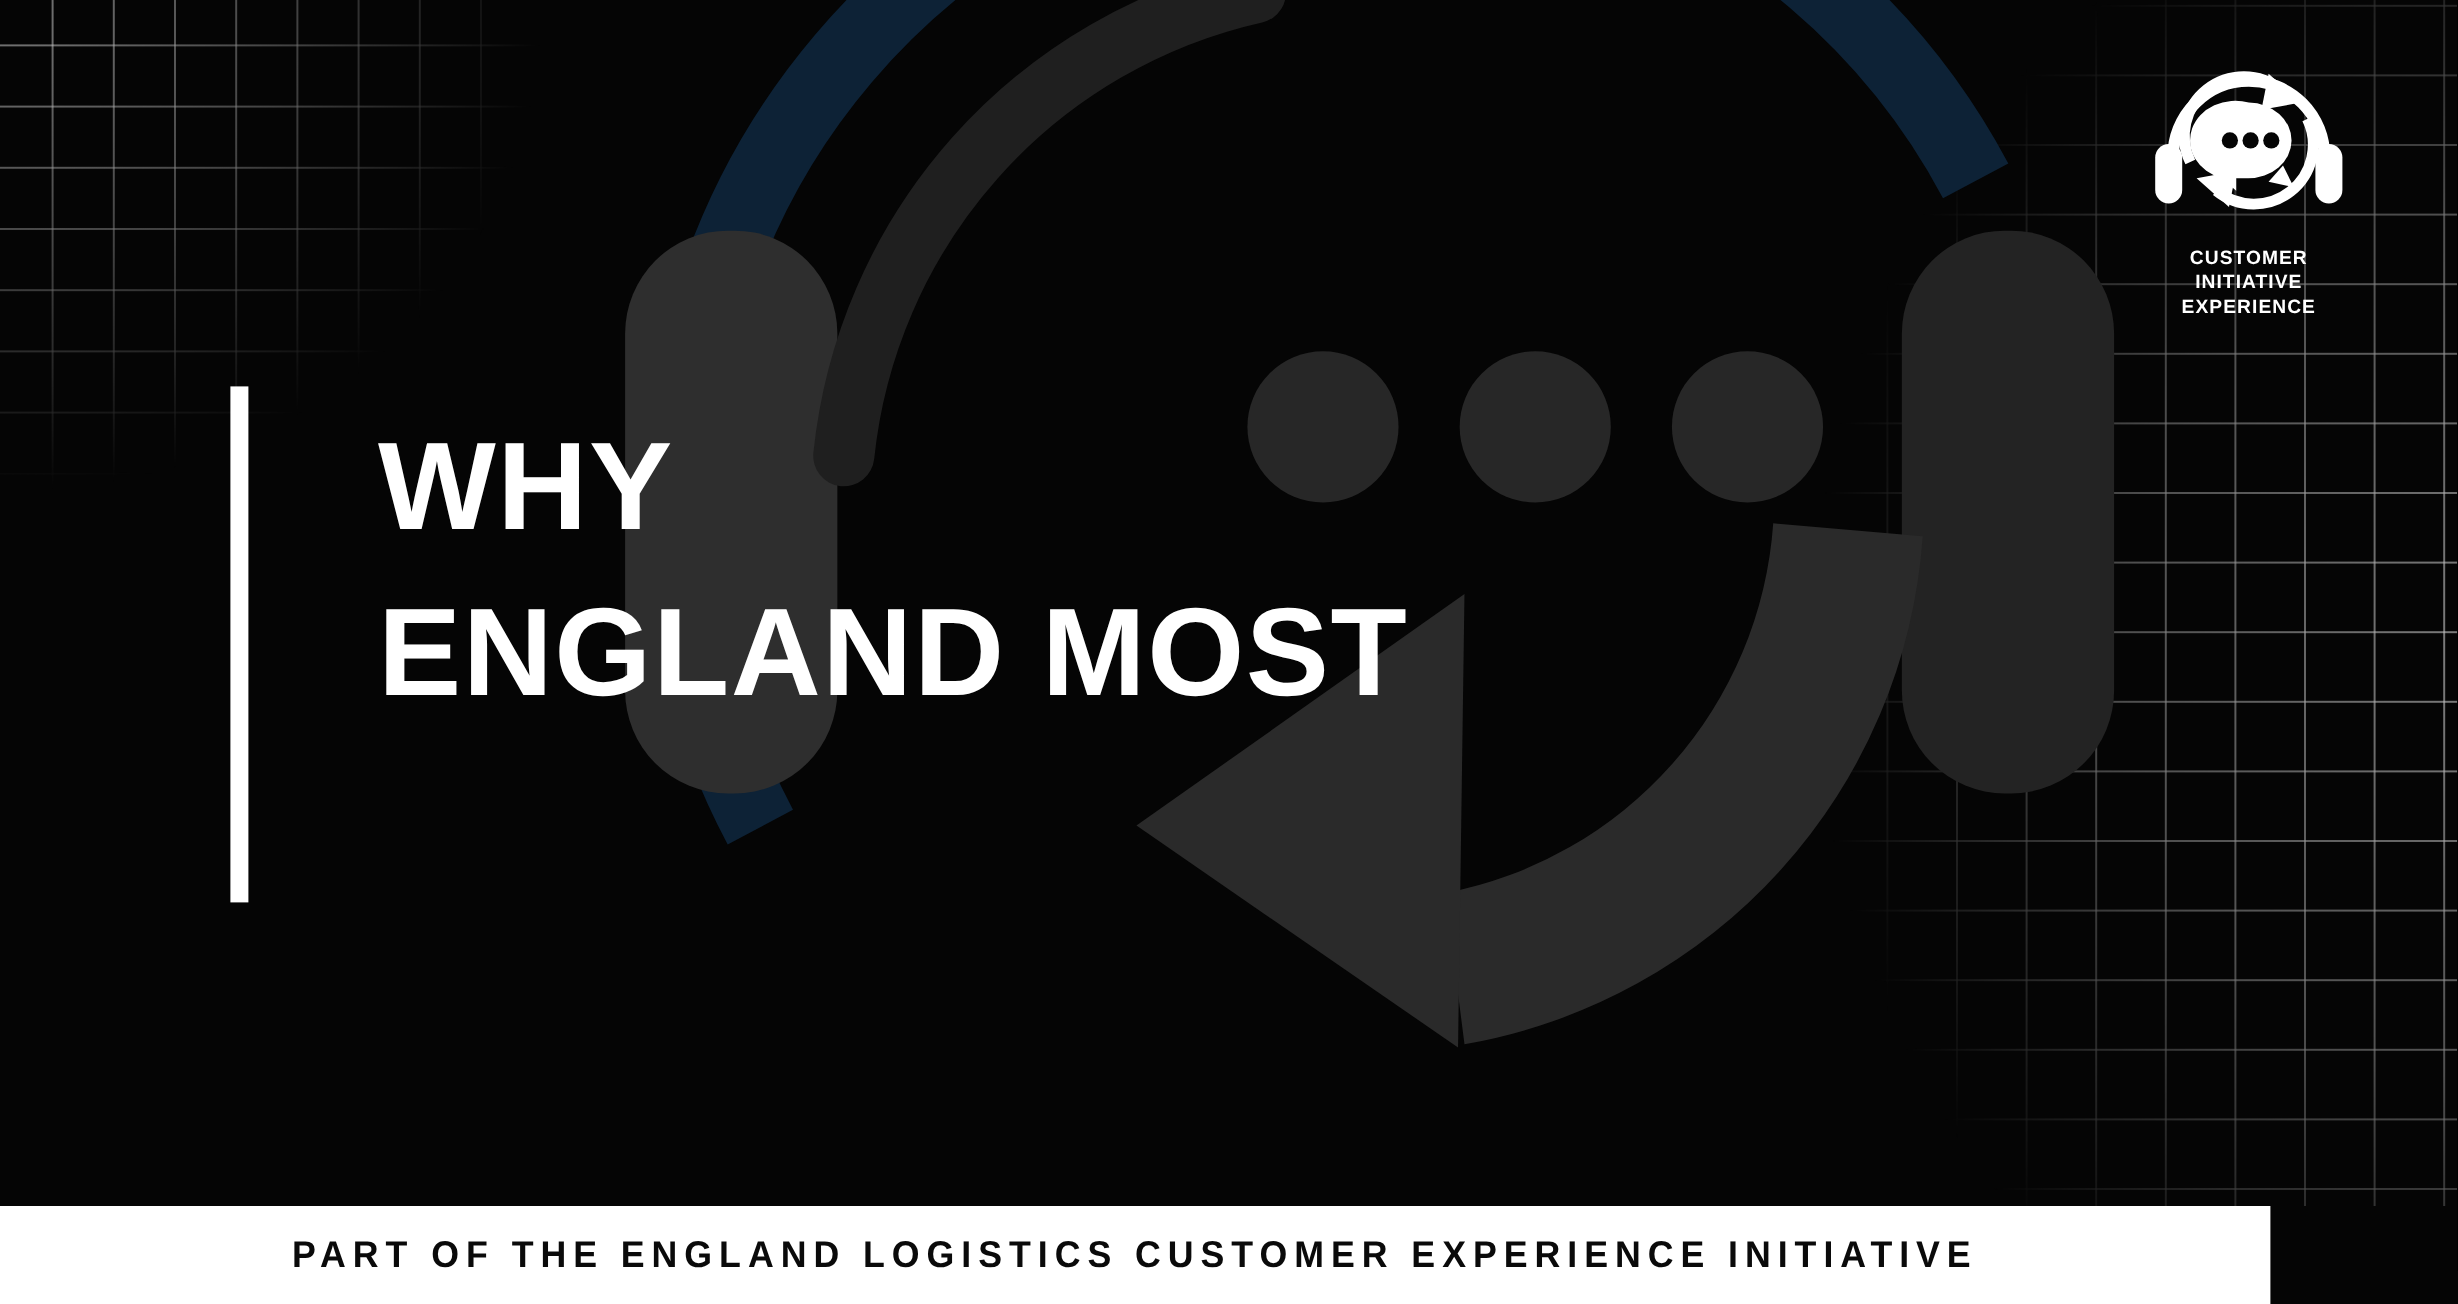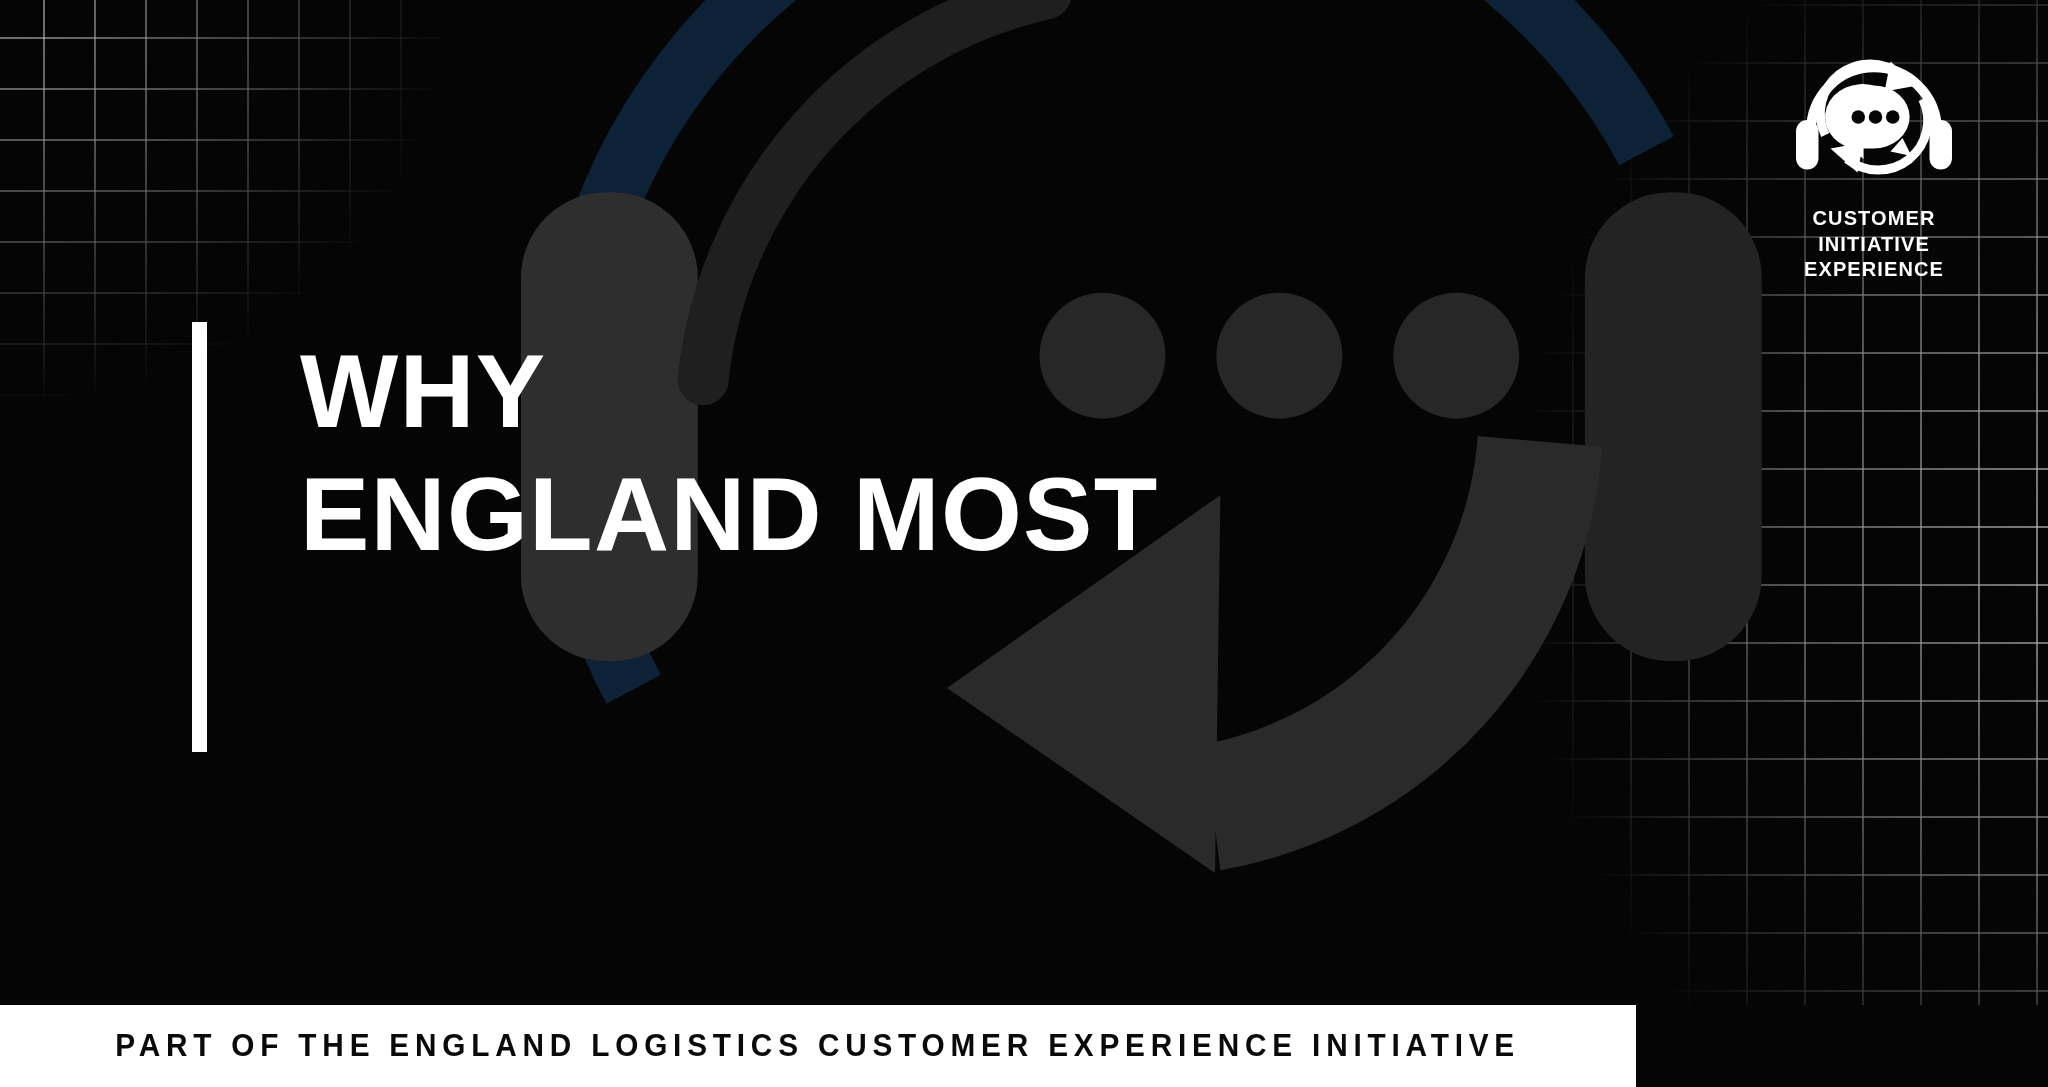--- a/index.html
+++ b/index.html
@@ -79,21 +79,21 @@
     position: absolute;
     left: 300px;
     top: 330px;
     width: 1460px;
   }
   .hl-line {
     display: block;
     font-weight: 700;
     letter-spacing: 0.012em;
     line-height: 1.18;
-    margin: 0;
+    margin: 15px;
     white-space: nowrap;
   }
   .hl-1 { font-size: 104px; color: #ffffff; }
   .hl-2 { font-size: 104px; color: #2d86e8; letter-spacing: 0.005em; }
   .hl-3 { font-size: 104px; color: #ffffff; }
 
   
   .logo-lockup {
     position: absolute;
     right: 68px;
@@ -103,32 +103,32 @@
   }
   .logo-mark {
     width: 168px;
     height: 150px;
     margin: 0 auto 14px auto;
   }
   .logo-mark svg { display: block; width: 100%; height: 100%; }
   .logo-word {
     display: block;
     color: #ffffff;
-    font-size: 20px;
+    font-size: 16px;
     font-weight: 700;
     letter-spacing: 0.055em;
     line-height: 1.28;
   }
 
   
   .banner {
     position: absolute;
     left: 0;
     top: 1005px;
-    width: 1636px;
+    width: 1892px;
     height: 82px;
     background: #ffffff;
     display: flex;
     align-items: center;
     justify-content: center;
   }
   .banner-text {
     color: #0a0a0a;
     font-size: 31px;
     font-weight: 700;

